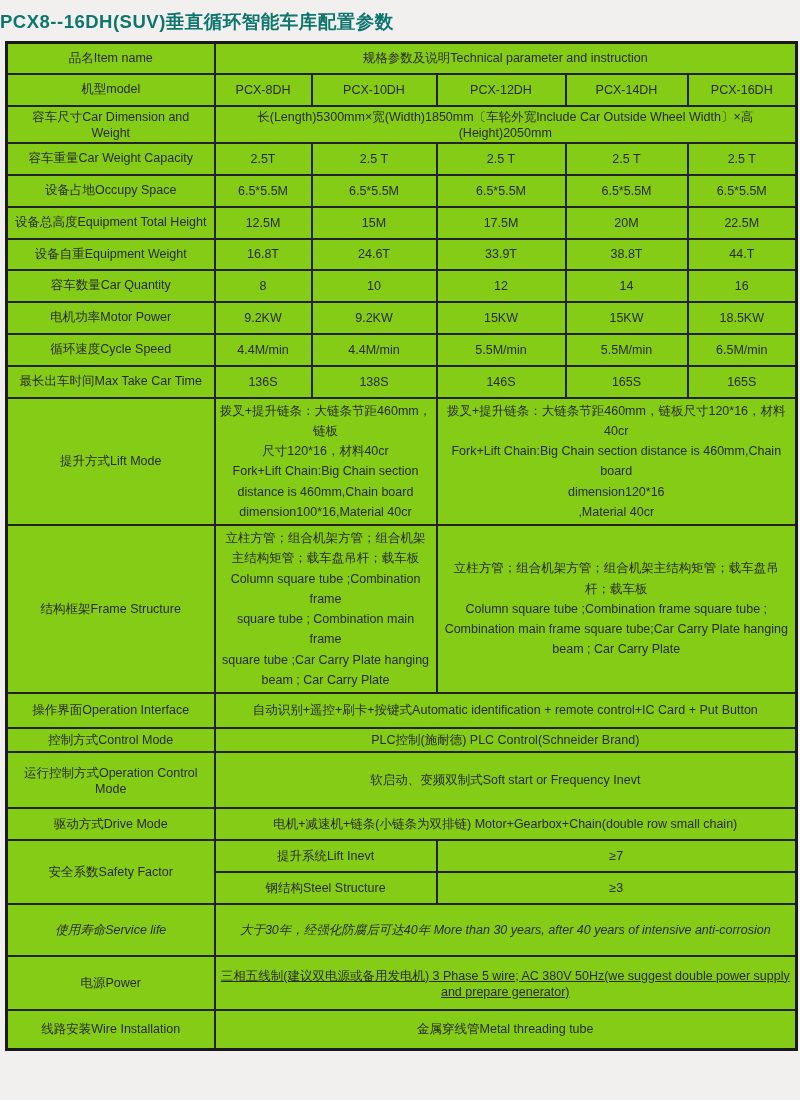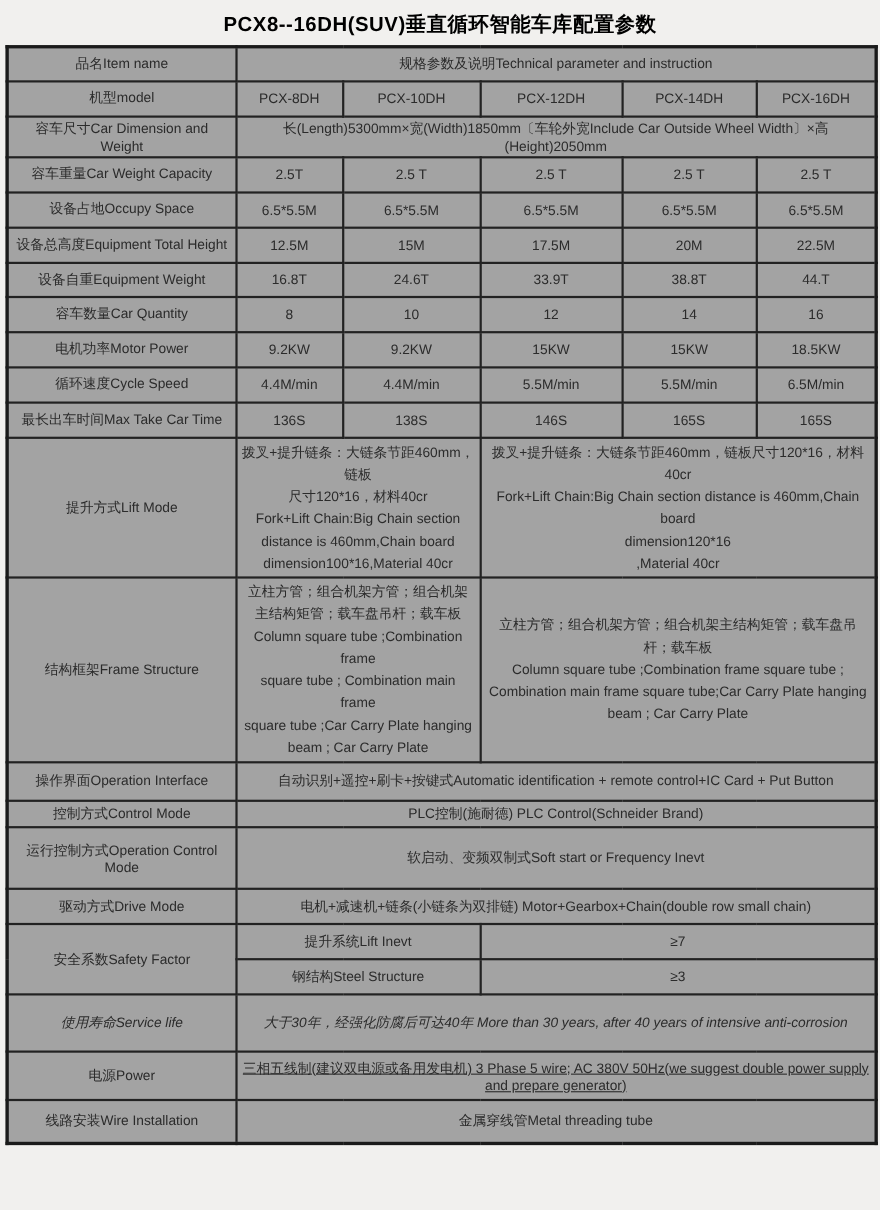--- a/index.html
+++ b/index.html
@@ -11,41 +11,41 @@
     color: #2b2b2b;
   }
   .page {
     width: 800px;
     height: 1100px;
     box-sizing: border-box;
     overflow: hidden;
   }
   .title-block {
     padding-top: 9px;
-    text-align: center;
-    color: #000000;
+    text-align: left;
+    color: #0f766e;
   }
   .title-cn {
     font-size: 18.5px;
     font-weight: bold;
     letter-spacing: 0.5px;
     line-height: 26px;
   }
   .title-en {
     font-size: 19px;
     font-weight: bold;
     line-height: 26px;
   }
   table.spec {
     border-collapse: collapse;
     table-layout: fixed;
     width: 790px;
     margin: 6px 0 0 5px;
     border: 3px solid #1a1a1a;
-    background: #a3a3a3;
+    background: #84cc16;
   }
   table.spec td {
     border: 2px solid #222222;
     font-size: 12.5px;
     padding: 2px 4px;
     vertical-align: middle;
     text-align: center;
     overflow: hidden;
   }
   td.lbl {
@@ -76,21 +76,21 @@
     padding-left: 14px;
   }
   tr.row-s  { height: 32px; }
   tr.row-s1 { height: 31px; }
   tr.row-lift  { height: 122px; }
   tr.row-frame { height: 164px; }
   tr.row-oi   { height: 35px; }
   tr.row-cm   { height: 24px; }
   tr.row-tall { height: 56px; }
   tr.row-svc  { height: 52px; font-style: italic; }
-  tr.row-pwr  { height: 44px; margin-left: 26px; }
+  tr.row-pwr  { height: 54px; margin-left: 26px; }
   tr.row-wire { height: 39px; }
 </style>
 </head>
 <body>
 
 <div class="page">
 
   <div class="title-block">
     <div class="title-cn">PCX8--16DH(SUV)垂直循环智能车库配置参数</div>
   </div>

